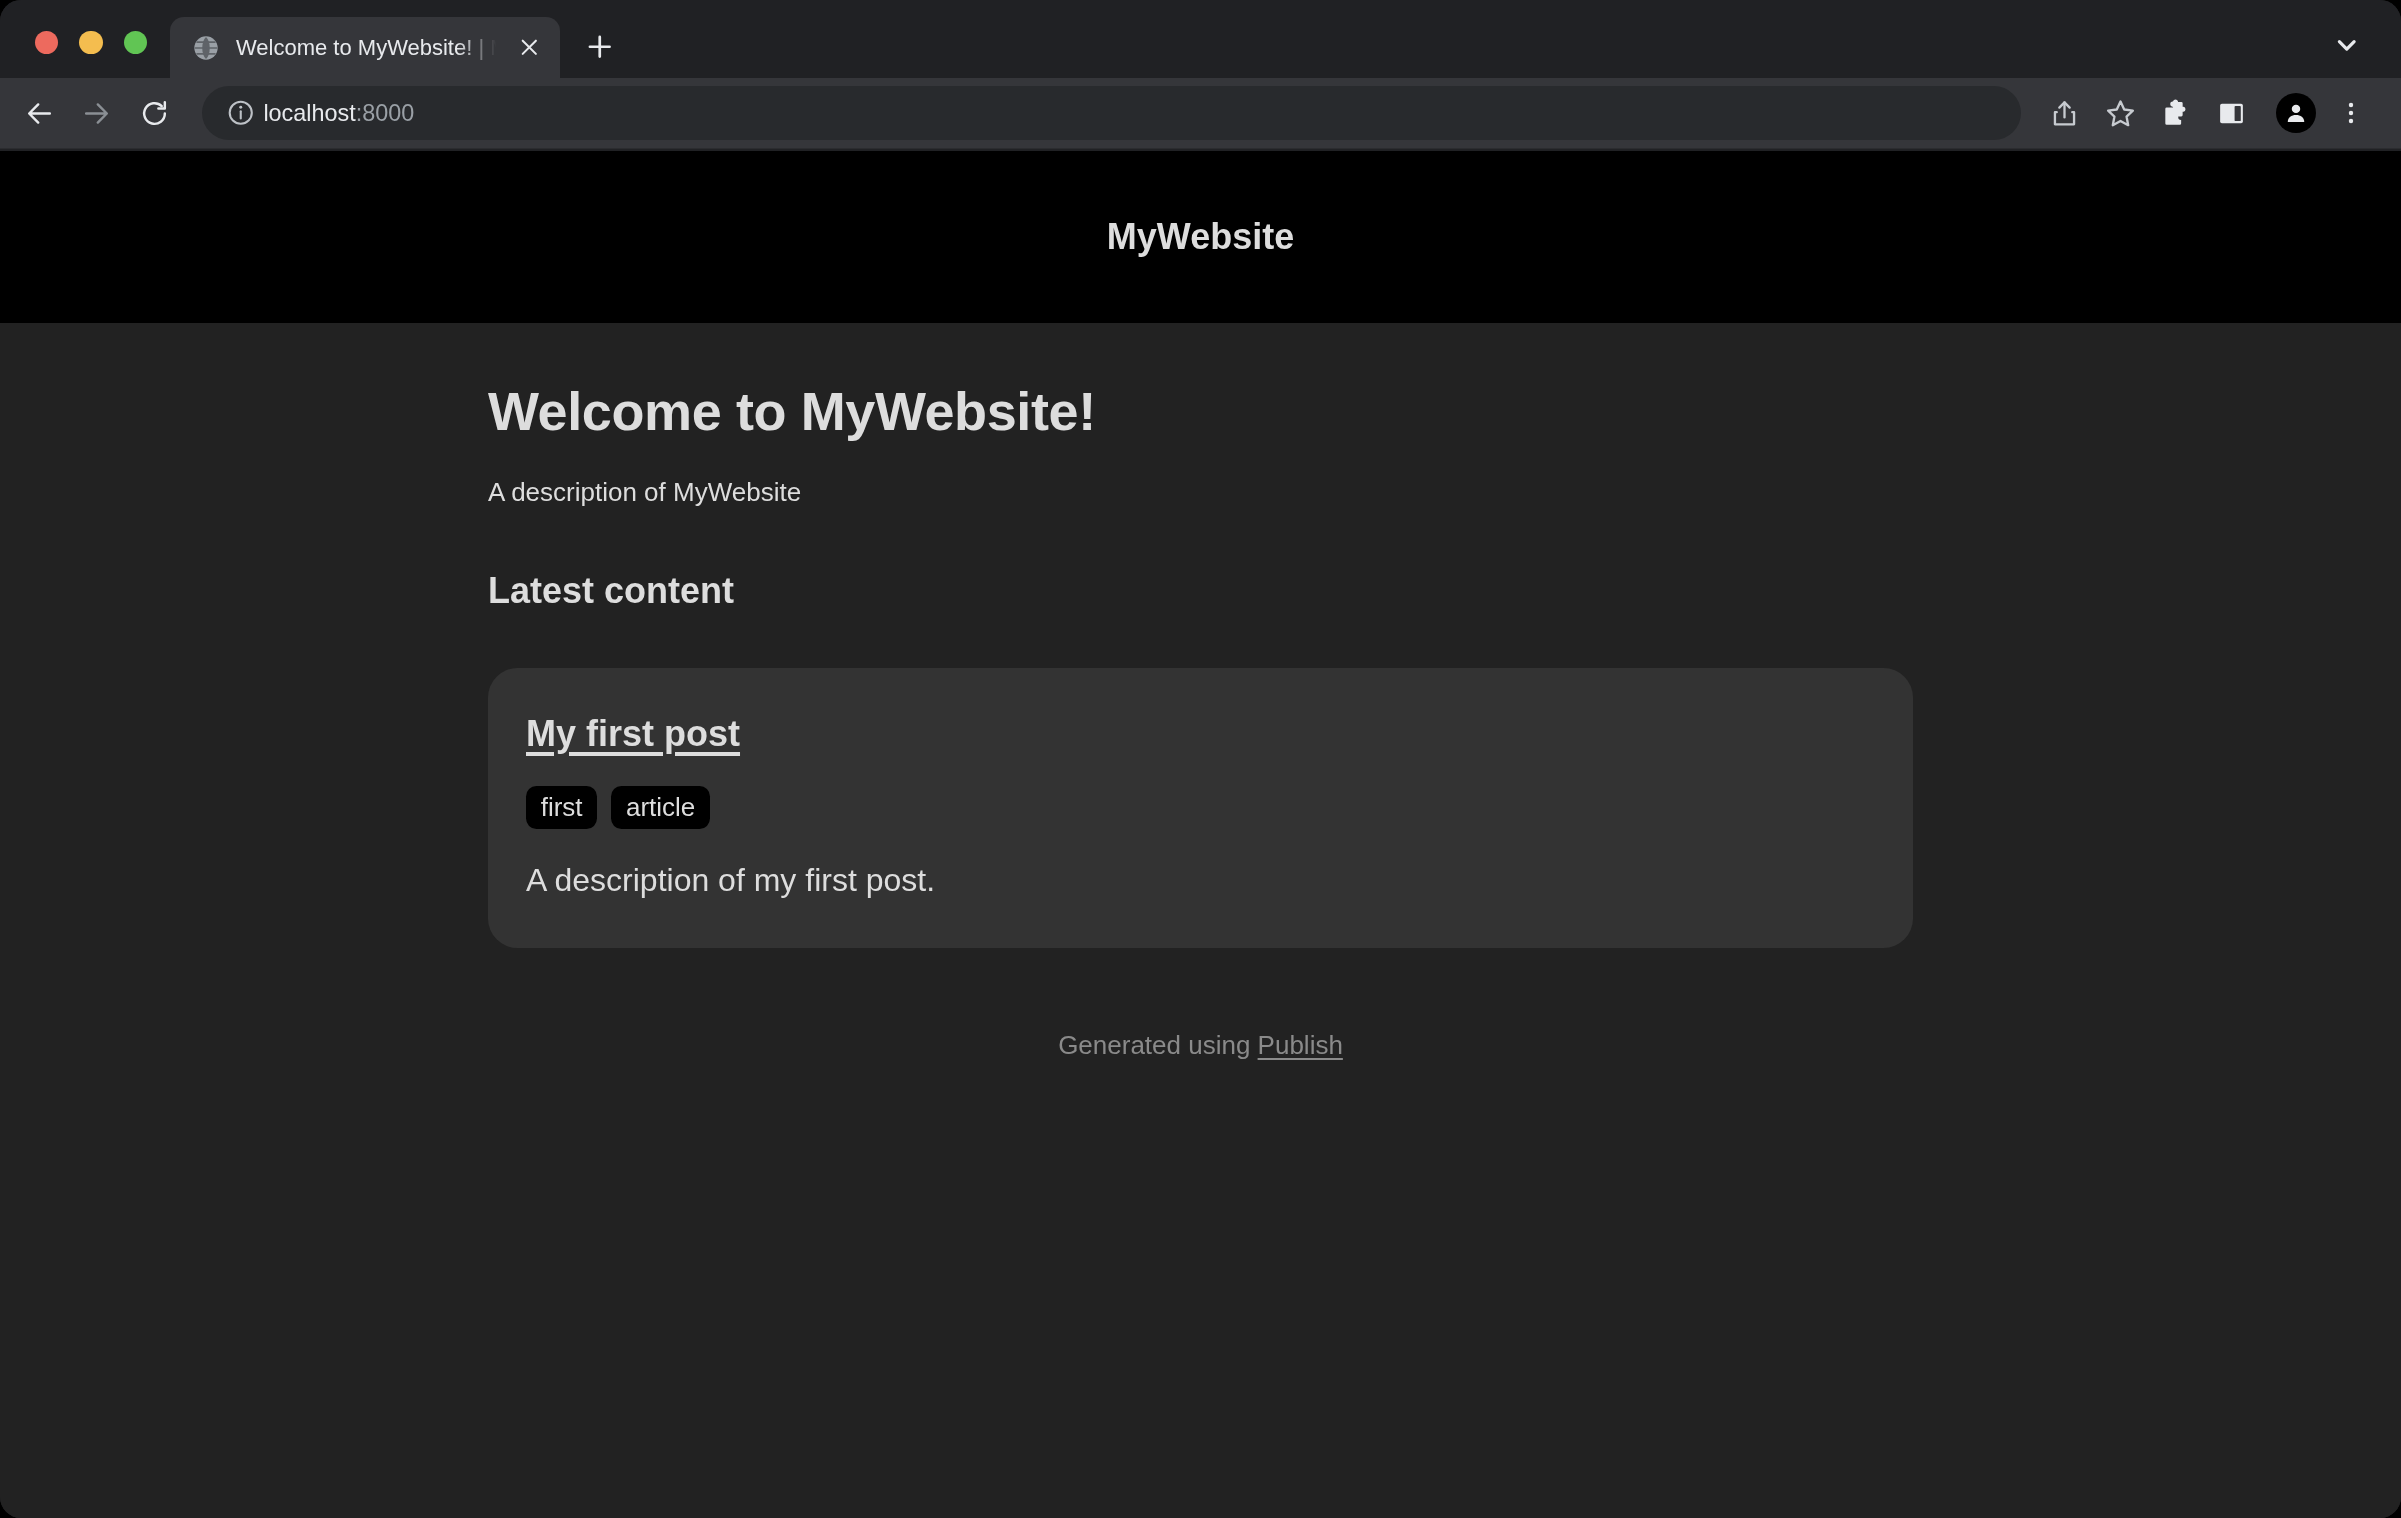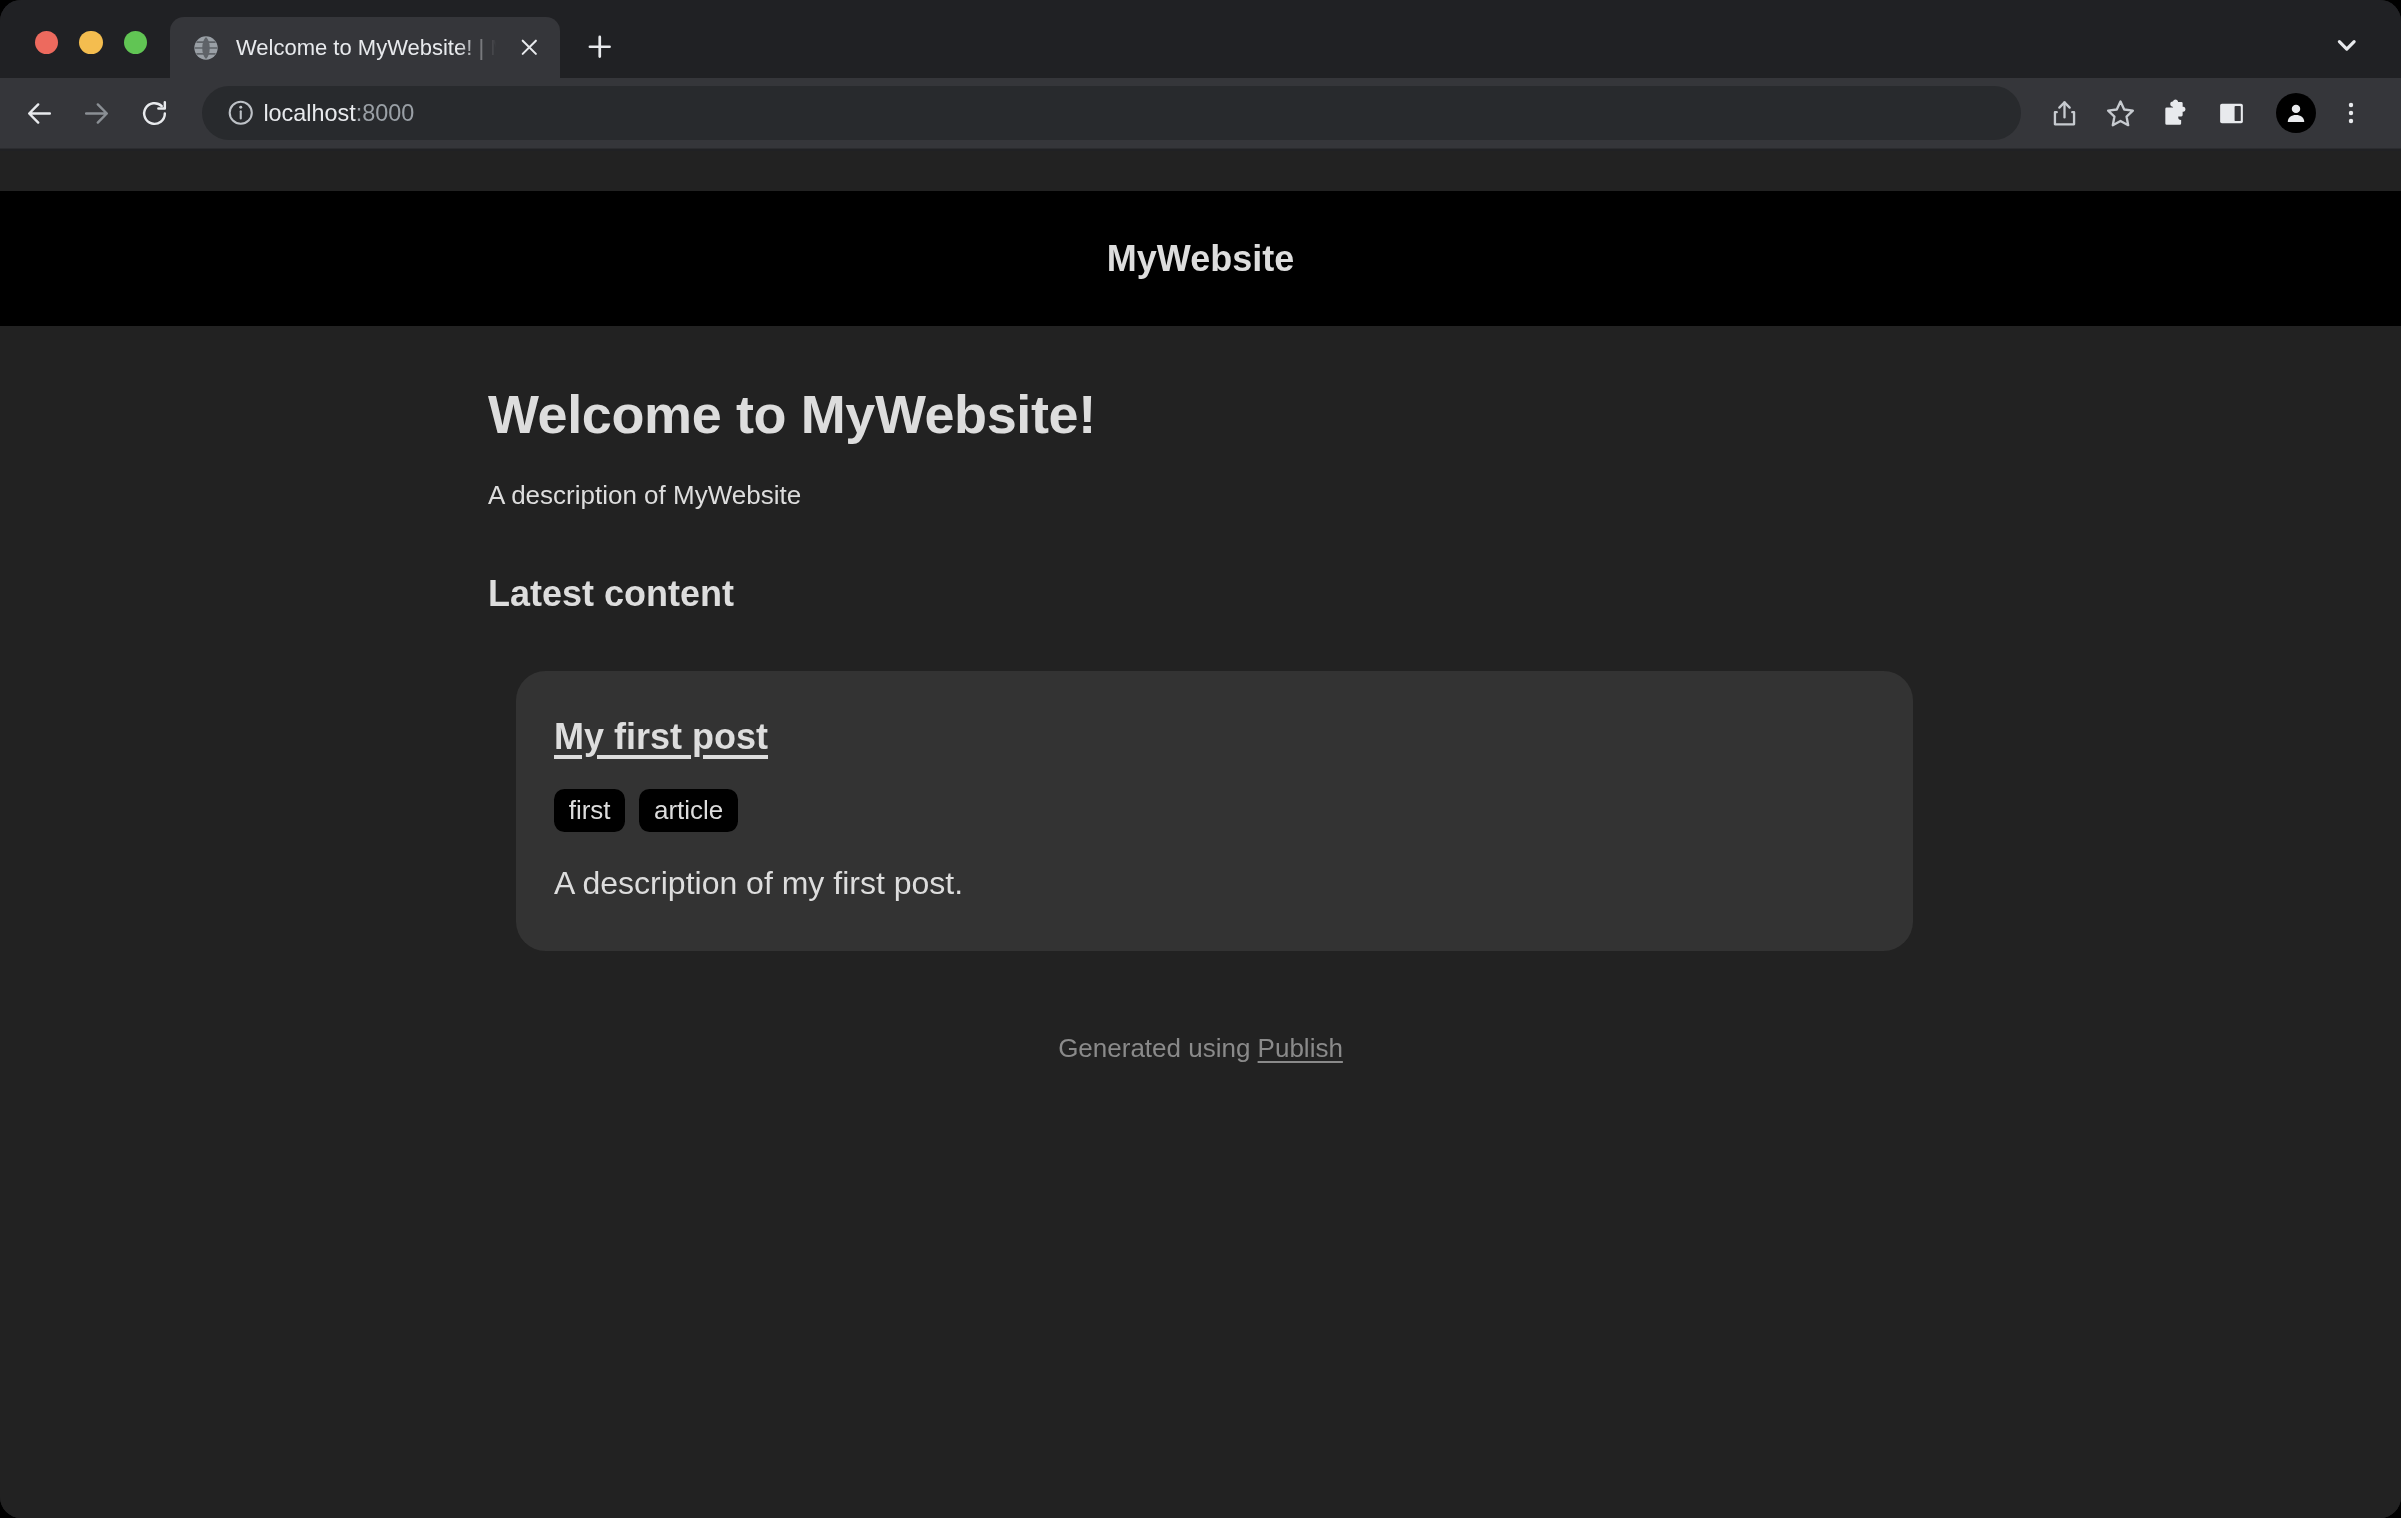--- a/index.html
+++ b/index.html
@@ -142,25 +142,24 @@
   
   .page {
     position: absolute;
     top: 151px; left: 0; right: 0; bottom: 0;
     background: #222222;
     overflow: hidden;
   }
 
   .site-header {
     background: #000000;
-    height: 135px;
+    height: 172px;
     display: flex;
     align-items: center;
     justify-content: center;
-    margin-top: 40px;
   }
   .site-title {
     color: #DDDDDD;
     font-size: 36px;
     font-weight: bold;
   }
 
   .wrapper {
     width: 1425px;
     margin: 0 auto;
@@ -187,21 +186,20 @@
     font-weight: bold;
     margin-bottom: 56px;
   }
 
   .item-list { list-style: none; }
 
   .item-card {
     background: #333333;
     border-radius: 29.5px;
     padding: 45px 49px 49px 38px;
-    margin-left: 28px;
   }
 
   .item-title {
     display: inline-block;
     color: #DDDDDD;
     font-size: 36px;
     font-weight: bold;
     text-decoration: underline;
     text-underline-offset: 6px;
     text-decoration-thickness: 3.5px;

